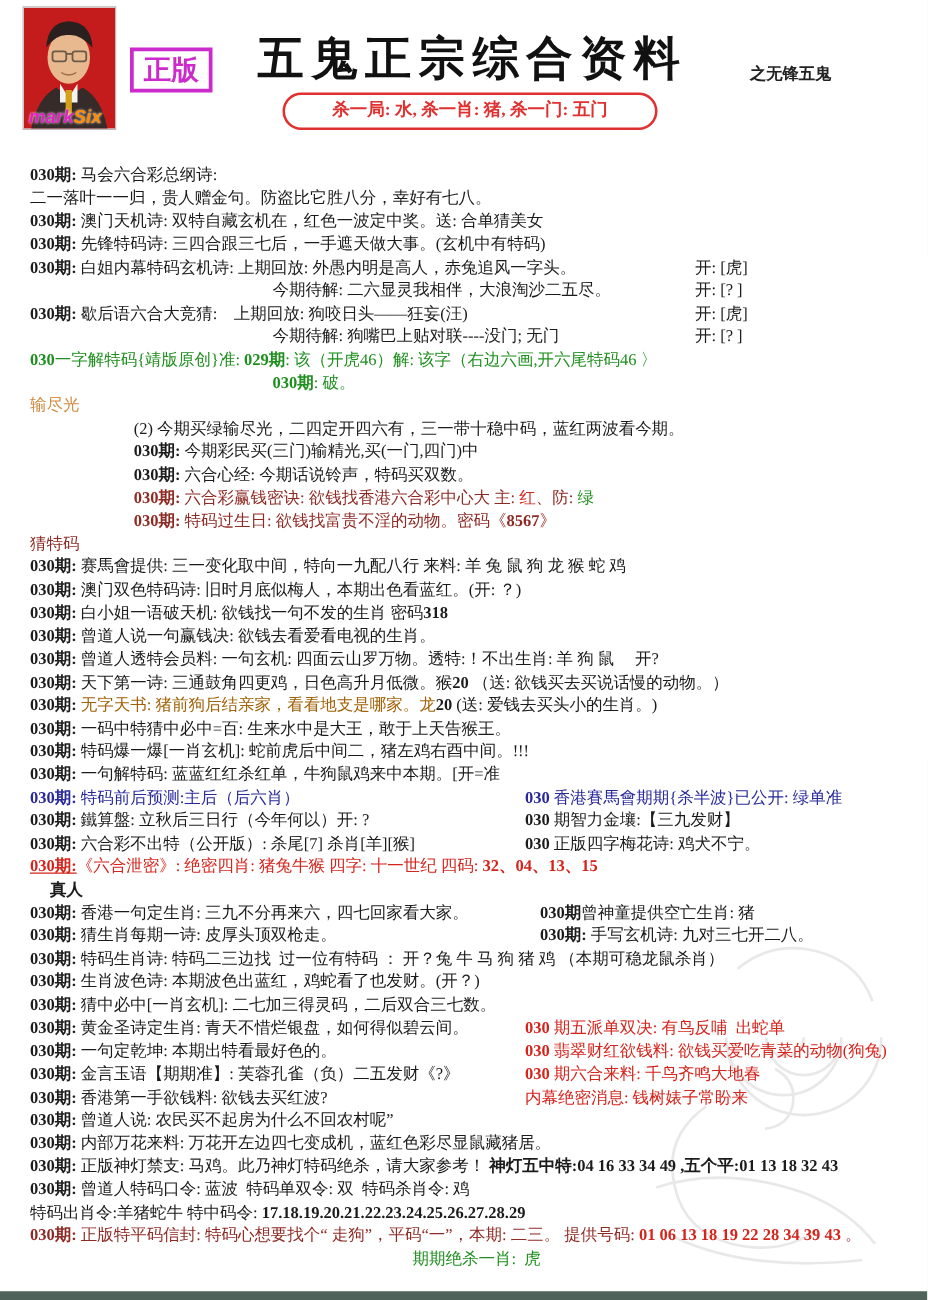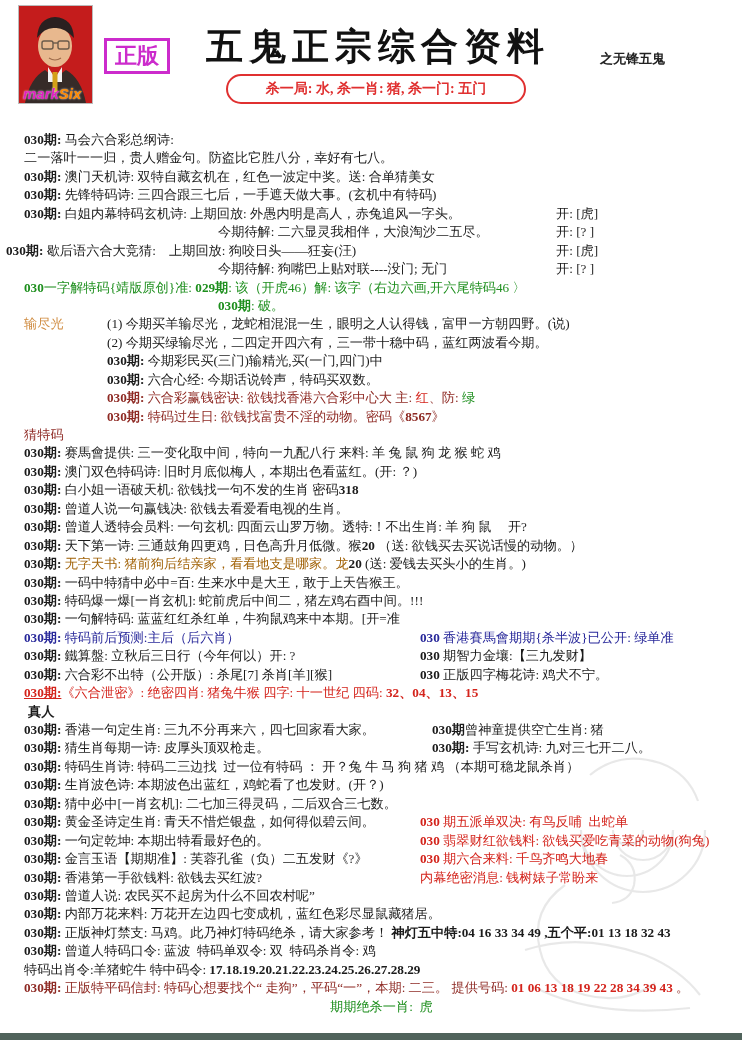--- a/index.html
+++ b/index.html
@@ -86,36 +86,35 @@
       </div>
       <div class="row">
         <span class="part" style="left: 24px;"><span style="color: rgb(27, 27, 27); font-weight: bold;">030期: </span><span style="color: rgb(27, 27, 27);">白姐内幕特码玄机诗: 上期回放: 外愚内明是高人，赤兔追风一字头。</span></span>
         <span class="part" style="left: 556px;"><span style="color: rgb(27, 27, 27);">开: [虎]</span></span>
       </div>
       <div class="row">
         <span class="part" style="left: 218px;"><span style="color: rgb(27, 27, 27);">今期待解: 二六显灵我相伴，大浪淘沙二五尽。</span></span>
         <span class="part" style="left: 556px;"><span style="color: rgb(27, 27, 27);">开: [? ]</span></span>
       </div>
       <div class="row">
-        <span class="part" style="left: 6px;"><span style="color: rgb(27, 27, 27); font-weight: bold;">030期: </span><span style="color: rgb(27, 27, 27);">歇后语六合大竞猜:    上期回放: 狗咬日头——狂妄(汪)</span></span>
+        <span class="part" style="left: 24px;"><span style="color: rgb(27, 27, 27); font-weight: bold;">030期: </span><span style="color: rgb(27, 27, 27);">歇后语六合大竞猜:    上期回放: 狗咬日头——狂妄(汪)</span></span>
         <span class="part" style="left: 556px;"><span style="color: rgb(27, 27, 27);">开: [虎]</span></span>
       </div>
       <div class="row">
         <span class="part" style="left: 218px;"><span style="color: rgb(27, 27, 27);">今期待解: 狗嘴巴上贴对联----没门; 无门</span></span>
         <span class="part" style="left: 556px;"><span style="color: rgb(27, 27, 27);">开: [? ]</span></span>
       </div>
       <div class="row">
         <span class="part" style="left: 24px;"><span style="color: rgb(30, 143, 30); font-weight: bold;">030</span><span style="color: rgb(30, 143, 30);">一字解特码{靖版原创}准: </span><span style="color: rgb(30, 143, 30); font-weight: bold;">029期</span><span style="color: rgb(30, 143, 30);">: 该（开虎46）解: 该字（右边六画,开六尾特码46 〉</span></span>
       </div>
       <div class="row">
         <span class="part" style="left: 218px;"><span style="color: rgb(30, 143, 30); font-weight: bold;">030期</span><span style="color: rgb(30, 143, 30);">: 破。</span></span>
       </div>
       <div class="row">
         <span class="part" style="left: 24px;"><span style="color: rgb(207, 138, 62);">输尽光</span></span>
-        <span class="part" style="left: 107px;"><span style="color: rgb(27, 27, 27);">(1) 今期买羊输尽光，龙蛇相混混一生，眼明之人认得钱，富甲一方朝四野。(说)</span></span>
       </div>
       <div class="row">
         <span class="part" style="left: 107px;"><span style="color: rgb(27, 27, 27);">(2) 今期买绿输尽光，二四定开四六有，三一带十稳中码，蓝红两波看今期。</span></span>
       </div>
       <div class="row">
         <span class="part" style="left: 107px;"><span style="color: rgb(27, 27, 27); font-weight: bold;">030期: </span><span style="color: rgb(27, 27, 27);">今期彩民买(三门)输精光,买(一门,四门)中</span></span>
       </div>
       <div class="row">
         <span class="part" style="left: 107px;"><span style="color: rgb(27, 27, 27); font-weight: bold;">030期: </span><span style="color: rgb(27, 27, 27);">六合心经: 今期话说铃声，特码买双数。</span></span>
       </div>
@@ -167,21 +166,21 @@
         <span class="part" style="left: 420px;"><span style="color: rgb(27, 27, 27); font-weight: bold;">030 </span><span style="color: rgb(27, 27, 27);">期智力金壤:【三九发财】</span></span>
       </div>
       <div class="row">
         <span class="part" style="left: 24px;"><span style="color: rgb(27, 27, 27); font-weight: bold;">030期: </span><span style="color: rgb(27, 27, 27);">六合彩不出特（公开版）: 杀尾[7] 杀肖[羊][猴]</span></span>
         <span class="part" style="left: 420px;"><span style="color: rgb(27, 27, 27); font-weight: bold;">030 </span><span style="color: rgb(27, 27, 27);">正版四字梅花诗: 鸡犬不宁。</span></span>
       </div>
       <div class="row">
         <span class="part" style="left: 24px;"><span style="color: rgb(212, 36, 28); font-weight: bold; text-decoration: underline;">030期:</span><span style="color: rgb(212, 36, 28);">《六合泄密》: 绝密四肖: 猪兔牛猴 四字: 十一世纪 四码: </span><span style="color: rgb(212, 36, 28); font-weight: bold;">32、04、13、15</span></span>
       </div>
       <div class="row">
-        <span class="part" style="left: 28px;"><span style="color: rgb(27, 27, 27); font-weight: bold;">真人</span></span>
+        <span class="part" style="left: 40px;"><span style="color: rgb(27, 27, 27); font-weight: bold;">真人</span></span>
       </div>
       <div class="row">
         <span class="part" style="left: 24px;"><span style="color: rgb(27, 27, 27); font-weight: bold;">030期: </span><span style="color: rgb(27, 27, 27);">香港一句定生肖: 三九不分再来六，四七回家看大家。</span></span>
         <span class="part" style="left: 432px;"><span style="color: rgb(27, 27, 27); font-weight: bold;">030期</span><span style="color: rgb(27, 27, 27);">曾神童提供空亡生肖: 猪</span></span>
       </div>
       <div class="row">
         <span class="part" style="left: 24px;"><span style="color: rgb(27, 27, 27); font-weight: bold;">030期: </span><span style="color: rgb(27, 27, 27);">猜生肖每期一诗: 皮厚头顶双枪走。</span></span>
         <span class="part" style="left: 432px;"><span style="color: rgb(27, 27, 27); font-weight: bold;">030期: </span><span style="color: rgb(27, 27, 27);">手写玄机诗: 九对三七开二八。</span></span>
       </div>
       <div class="row">

